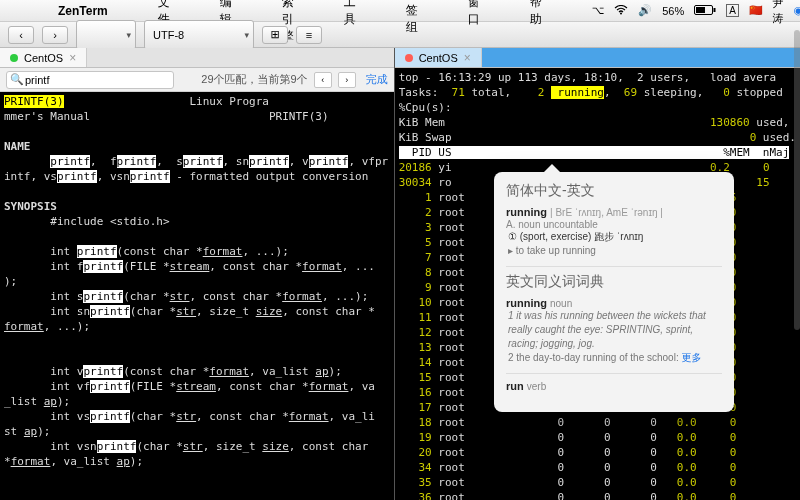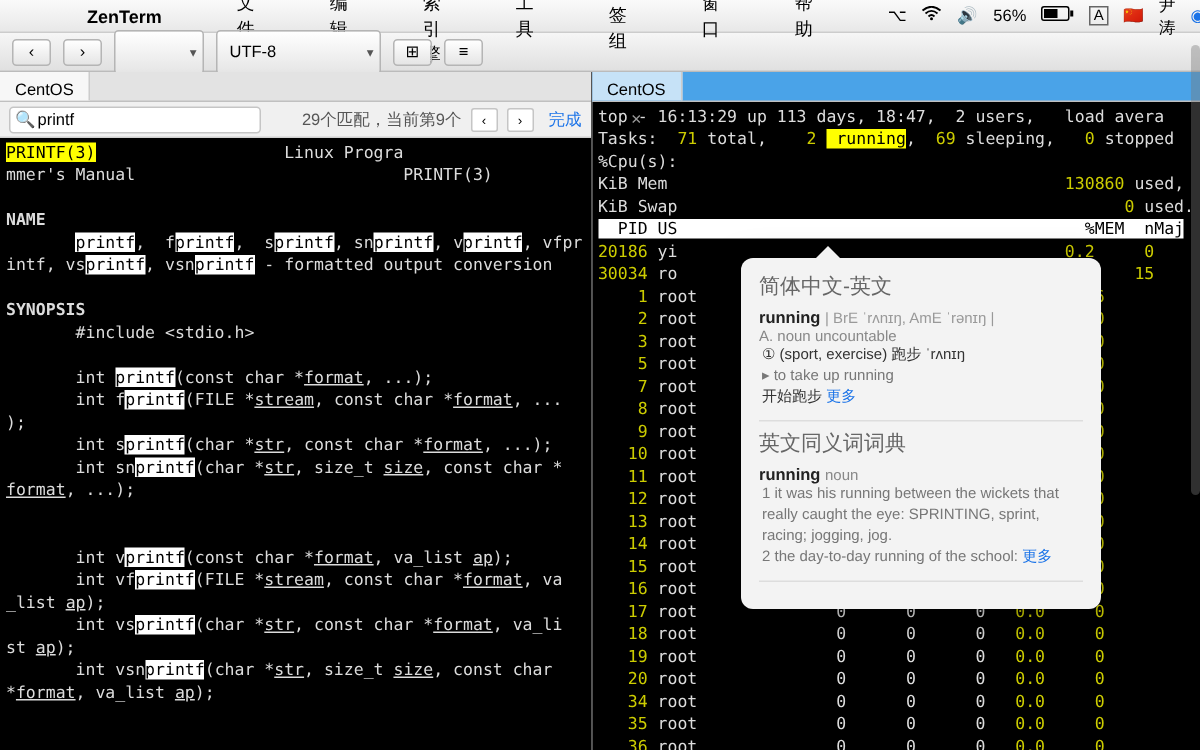--- a/index.html
+++ b/index.html
@@ -13,21 +13,21 @@
 .menubar .right { margin-left: auto; display: flex; align-items: center; gap: 10px; font-size: 11px; }
 
 
 .toolbar { height: 26px; background: linear-gradient(#f6f6f6,#e0e0e0); border-bottom: 1px solid #bbb; display: flex; align-items: center; gap: 8px; padding: 0 8px; }
 .tb-btn { width: 26px; height: 18px; background: linear-gradient(#fff,#e5e5e5); border: 1px solid #b5b5b5; border-radius: 3px; display: inline-flex; align-items: center; justify-content: center; font-size: 11px; }
 .tb-select { height: 30px; background: linear-gradient(#fff,#e5e5e5); border: 1px solid #b5b5b5; border-radius: 3px; padding: 0 18px 0 8px; display: inline-flex; align-items: center; font-size: 11px; position: relative; }
 .tb-select::after { content: "▾"; position: absolute; right: 4px; font-size: 9px; color: #555; }
 
 
 .tabbar { height: 20px; background: #e3e3e3; display: flex; border-bottom: 1px solid #c0c0c0; font-size: 11px; }
-.tab { display: flex; align-items: center; padding: 0 10px; border-right: 1px solid #ccc; background: #f7f7f7; gap: 6px; flex-direction: column; }
+.tab { display: flex; align-items: center; padding: 0 10px; border-right: 1px solid #ccc; background: #f7f7f7; gap: 6px; }
 .tab .dot { width: 8px; height: 8px; border-radius: 50%; }
 .dot.green { background: #2ecc40; }
 .dot.red { background: #ff5f56; }
 .tab .close { color: #999; font-size: 12px; }
 
 
 .panes { display: flex; height: calc(500px - 22px - 26px); }
 .pane { position: relative; }
 .pane.left { width: 398px; border-right: 1px solid #555; }
 .pane.right { flex: 1; }
@@ -168,21 +168,21 @@
   </div>
 
   <div class="pane right">
     <div class="tabbar" style="background:#4aa3e8;">
       <div class="tab" style="background:#c6e2f7;">
         <span class="dot red"></span>
         <span>CentOS</span>
         <span class="close">×</span>
       </div>
     </div>
-    <div class="term right"><span>top - 16:13:29 up 113 days, 18:47,  2 users,   load avera</span>
+    <div class="term right"><span>top - 16:13:29 up 113 days, 18:10,  2 users,   load avera</span>
 <span>Tasks:  </span><span class="yellow">71</span><span> total,    </span><span class="yellow">2</span> <span class="hlyellow"> running</span><span>,  </span><span class="yellow">69</span><span> sleeping,   </span><span class="yellow">0</span><span> stopped</span>
 <span>%Cpu(s):  </span>
 <span>KiB Mem</span>                                        <span class="yellow">130860</span><span> used,</span>
 <span>KiB Swap</span>                                             <span class="yellow">0</span><span> used.</span>
 <span class="status">  PID US                                         %MEM  nMaj</span>
 <span id="top-rows"><span class="yellow">20186</span> yi                                      <span class="yellow"> 0.2</span>   <span class="yellow">  0</span>
 <span class="yellow">30034</span> ro                                      <span class="yellow"> 7.0</span>   <span class="yellow"> 15</span>
 <span class="yellow">    1</span> root              0      0      0  <span class="yellow"> 0.4</span>   <span class="yellow"> 66</span>
 <span class="yellow">    2</span> root              0      0      0  <span class="yellow"> 0.0</span>   <span class="yellow">  0</span>
 <span class="yellow">    3</span> root              0      0      0  <span class="yellow"> 0.0</span>   <span class="yellow">  0</span>
@@ -210,28 +210,31 @@
 </span></div>
 
     <div class="popover">
       <h3>简体中文-英文</h3>
       <div class="entry">
         <span class="hw">running</span>
         <span class="pron">| BrE ˈrʌnɪŋ, AmE ˈrənɪŋ |</span><br>
         <span class="pos">A. noun uncountable</span>
         <div class="def cn">① (sport, exercise) 跑步 ˈrʌnɪŋ</div>
         <div class="def">▸ to take up running</div>
-        <div class="def cn">开始跑步 <span class="more">更多</span></div>
       </div>
       <hr>
       <h3>英文同义词词典</h3>
       <div class="entry">
         <span class="hw">running</span>
         <span class="pos">noun</span>
-        <div class="def" style="">1 it was his running between the wickets that really caught the eye: SPRINTING, sprint, racing; jogging, jog.</div>
+        <div class="def" style="font-style:italic">1 it was his running between the wickets that really caught the eye: SPRINTING, sprint, racing; jogging, jog.</div>
         <div class="def" style="">2 the day-to-day running of the school: <span class="more">更多</span></div>
       </div>
       <hr>
+      <div class="entry">
+        <span class="hw">run</span>
+        <span class="pos">verb</span>
+      </div>
     </div>
   </div>
 </div>
 
 <div class="rscroll"></div>
 
 </body></html>

